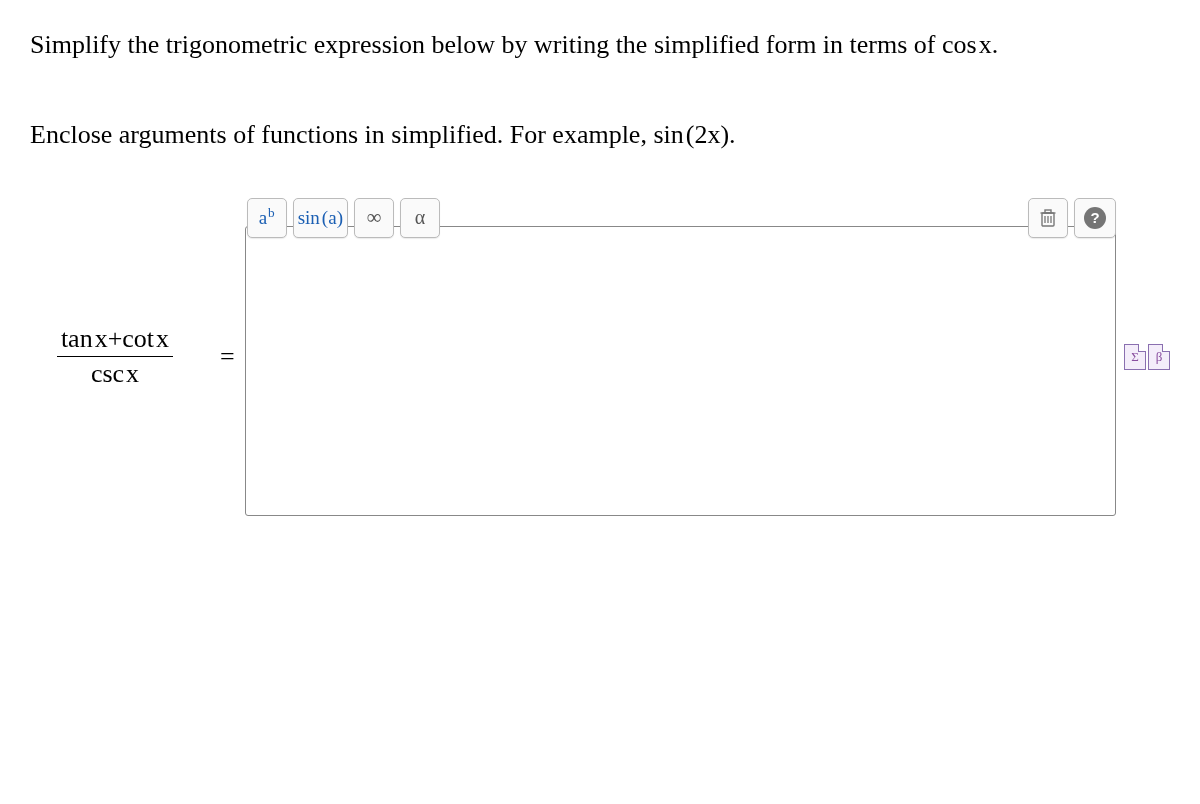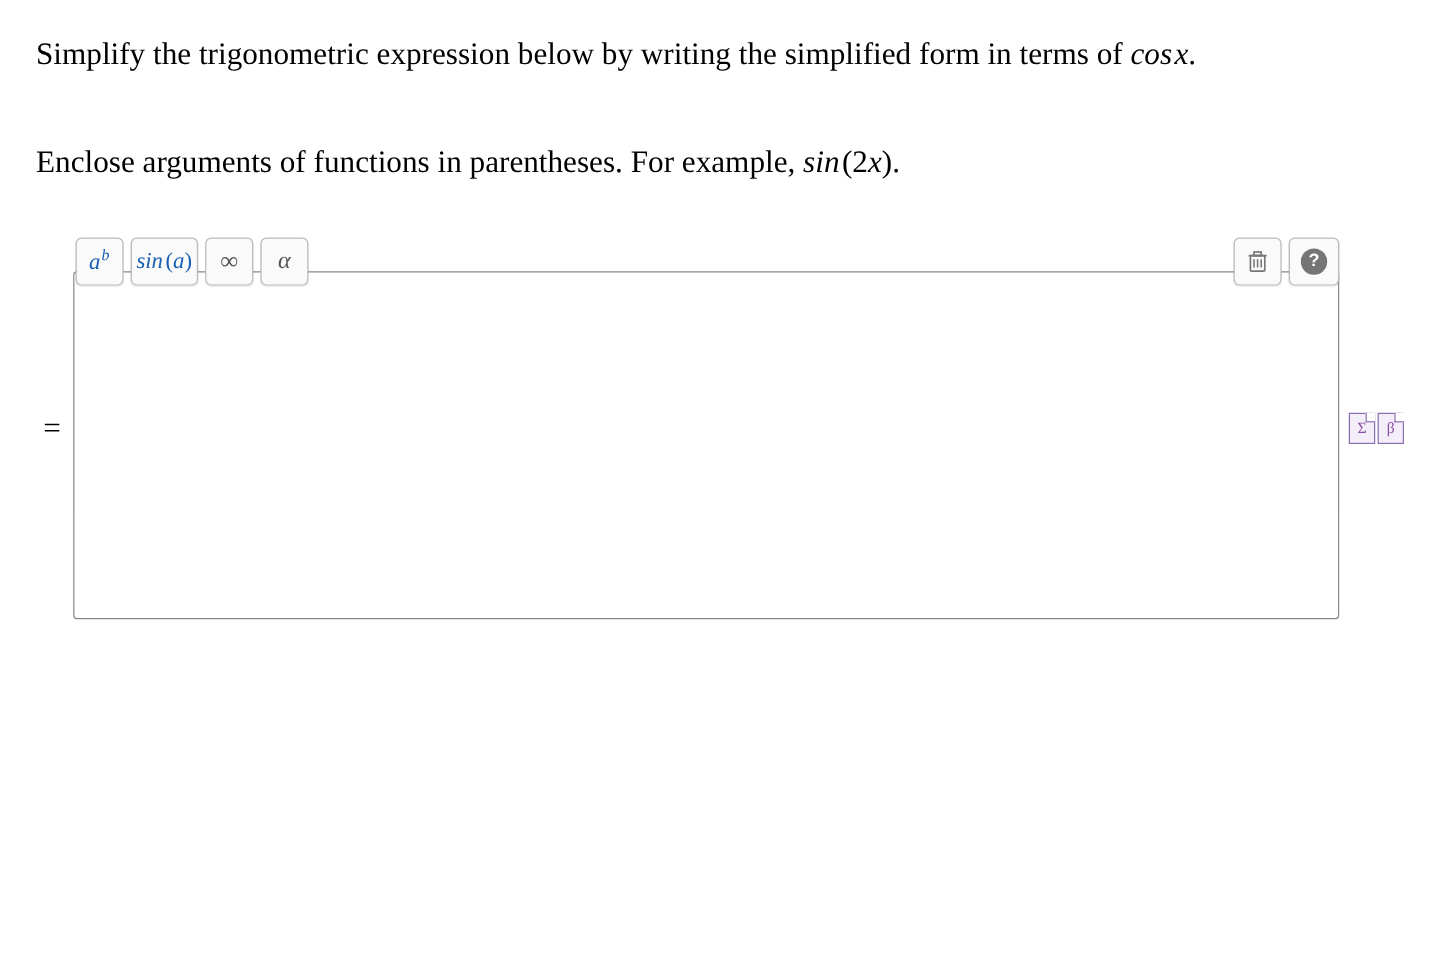--- a/index.html
+++ b/index.html
@@ -9,21 +9,21 @@
     font-size: 26px;
     color: #000;
     background: #fff;
     width: 1200px;
     box-sizing: border-box;
   }
   .prompt-line {
     margin-bottom: 56px;
     line-height: 1.3;
   }
-  .math-i { font-style: italic; font-family: "Times New Roman", serif; }
+  .math-i { font-family: "Times New Roman", serif; }
   .answer-row {
     display: flex;
     align-items: center;
     margin-top: 40px;
   }
   .lhs {
     font-size: 26px;
     text-align: center;
     margin-right: 14px;
     min-width: 170px;
@@ -124,25 +124,35 @@
   sup { font-size: 0.7em; }
 </style>
 </head>
 <body>
 
 <div class="prompt-line">
   <span>Simplify the trigonometric expression below by writing the simplified form in terms of </span><span class="math-i" style="margin-right:2px;">cos</span><span class="math-i">x</span><span>.</span>
 </div>
 
 <div class="prompt-line" style="margin-bottom: 46px;">
-  <span>Enclose arguments of functions in parentheses. For example, </span><span class="math-i" style="margin-right:2px;">sin</span><span>(</span><span>2</span><span class="math-i">x</span><span>)</span><span>.</span>
+  <span>Enclose arguments of functions in simplified. For example, </span><span class="math-i" style="margin-right:2px;">sin</span><span>(</span><span>2</span><span class="math-i">x</span><span>)</span><span>.</span>
 </div>
 
 <div class="answer-row">
 
+  <div class="lhs">
+    <span class="frac">
+      <span class="num">
+        <span class="math-i" style="margin-right:2px;">tan</span><span class="math-i">x</span><span>+</span><span class="math-i" style="margin-right:2px;">cot</span><span class="math-i">x</span>
+      </span>
+      <span class="den">
+        <span class="math-i" style="margin-right:2px;">csc</span><span class="math-i">x</span>
+      </span>
+    </span>
+  </div>
 
   <div class="equals">=</div>
 
   <div class="editor-wrap">
     <div class="toolbar">
       <div class="tool-btn">
         <span style="position:relative;">
           <span class="math-i">a</span><sup class="math-i" style="margin-left:1px;">b</sup>
         </span>
       </div>

